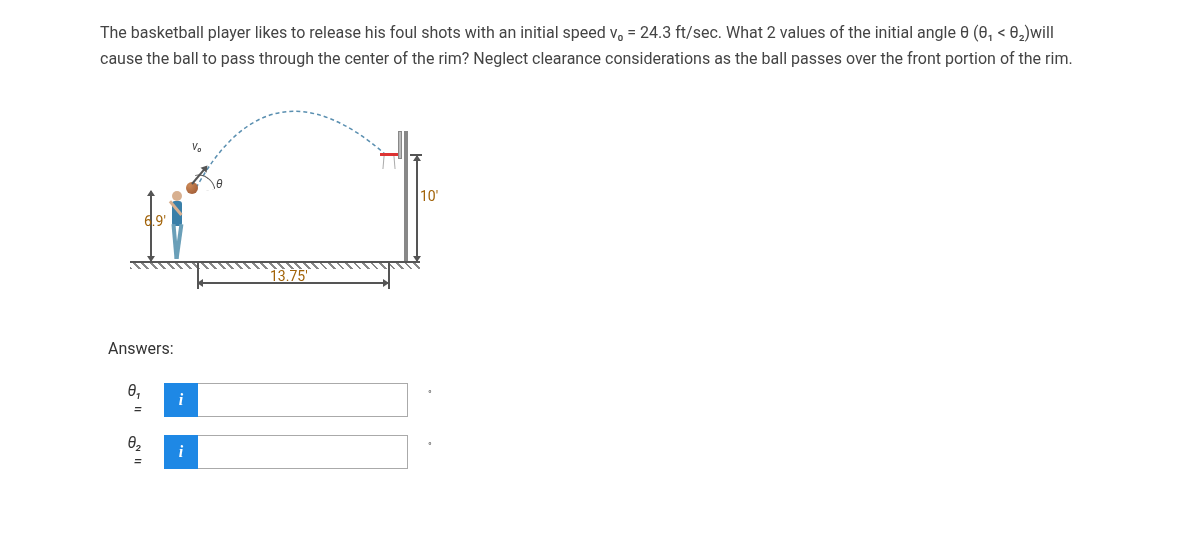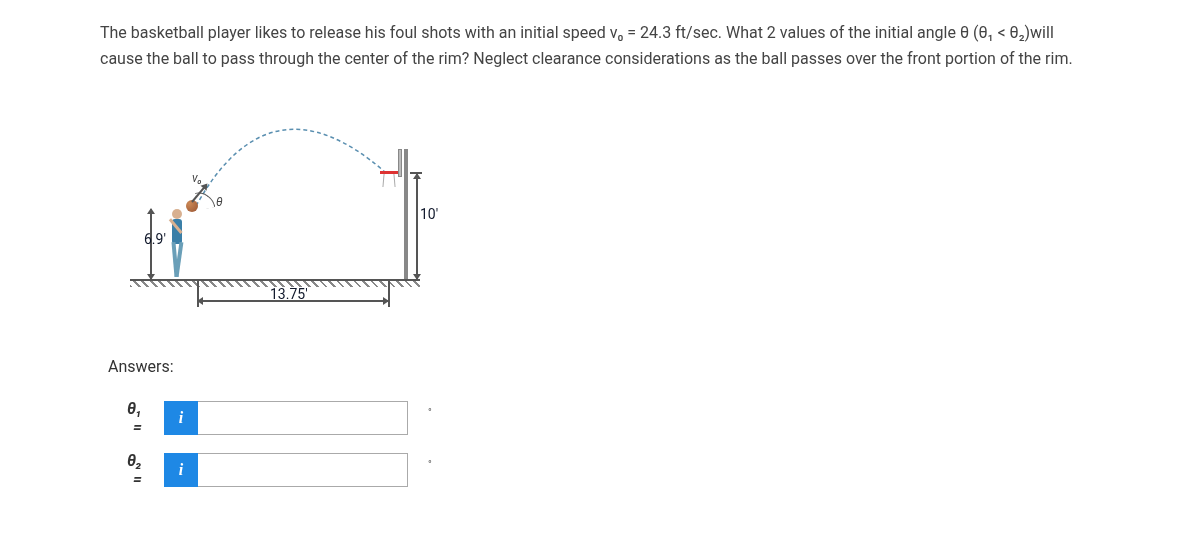--- a/index.html
+++ b/index.html
@@ -8,21 +8,21 @@
       font-size: 16px;
       color: #333;
       background: #fff;
       width: 1200px;
       height: 538px;
       padding: 20px 100px 20px 100px;
     }
     .problem-text {
       line-height: 1.6;
       color: #444;
-      margin-bottom: 36px;
+      margin-bottom: 18px;
     }
     .figure-area {
       position: relative;
       width: 320px;
       height: 220px;
       margin-left: 20px;
       margin-bottom: 30px;
     }
     
     .ground {
@@ -90,21 +90,21 @@
     }
     .v0arrow::after {
       content: '';
       position: absolute; right: -2px; top: -3px;
       border-left: 6px solid #555;
       border-top: 4px solid transparent;
       border-bottom: 4px solid transparent;
     }
     .v0label {
       position: absolute;
-      bottom: 142px; left: 72px;
+      bottom: 156px; left: 72px;
       font-size: 12px; font-style: italic;
       color: #444;
     }
     
     .theta-arc {
       position: absolute;
       bottom: 118px; left: 76px;
       width: 18px; height: 18px;
       border: 1.5px solid #555;
       border-left: none; border-bottom: none;
@@ -152,21 +152,21 @@
       content: '';
       position: absolute;
       width: 1px; height: 13px; background: #aaa;
     }
     .net::before { left: 2px; transform: rotate(5deg); }
     .net::after { right: 2px; transform: rotate(-5deg); }
     
     .dim-label {
       position: absolute;
       font-size: 14px;
-      color: #0f172a;
+      color: #a16207;
     }
     .dim-6-9 { bottom: 80px; left: 24px; }
     .dim-arrow-v {
       position: absolute;
       left: 30px; bottom: 48px;
       width: 2px; height: 70px;
       background: #555;
     }
     .dim-arrow-v::before, .dim-arrow-v::after {
       content: ''; position: absolute; left: -3px;
@@ -219,21 +219,20 @@
       align-items: center;
       margin-left: 20px;
       margin-bottom: 18px;
       height: 34px;
     }
     .var-label {
       width: 44px;
       text-align: right;
       font-style: italic;
       padding-right: 22px;
-      font-weight: bold;
     }
     .info-badge {
       width: 34px; height: 34px;
       background: #1e88e5;
       color: #fff;
       display: flex;
       align-items: center;
       justify-content: center;
       font-family: Georgia, serif;
       font-weight: bold;

